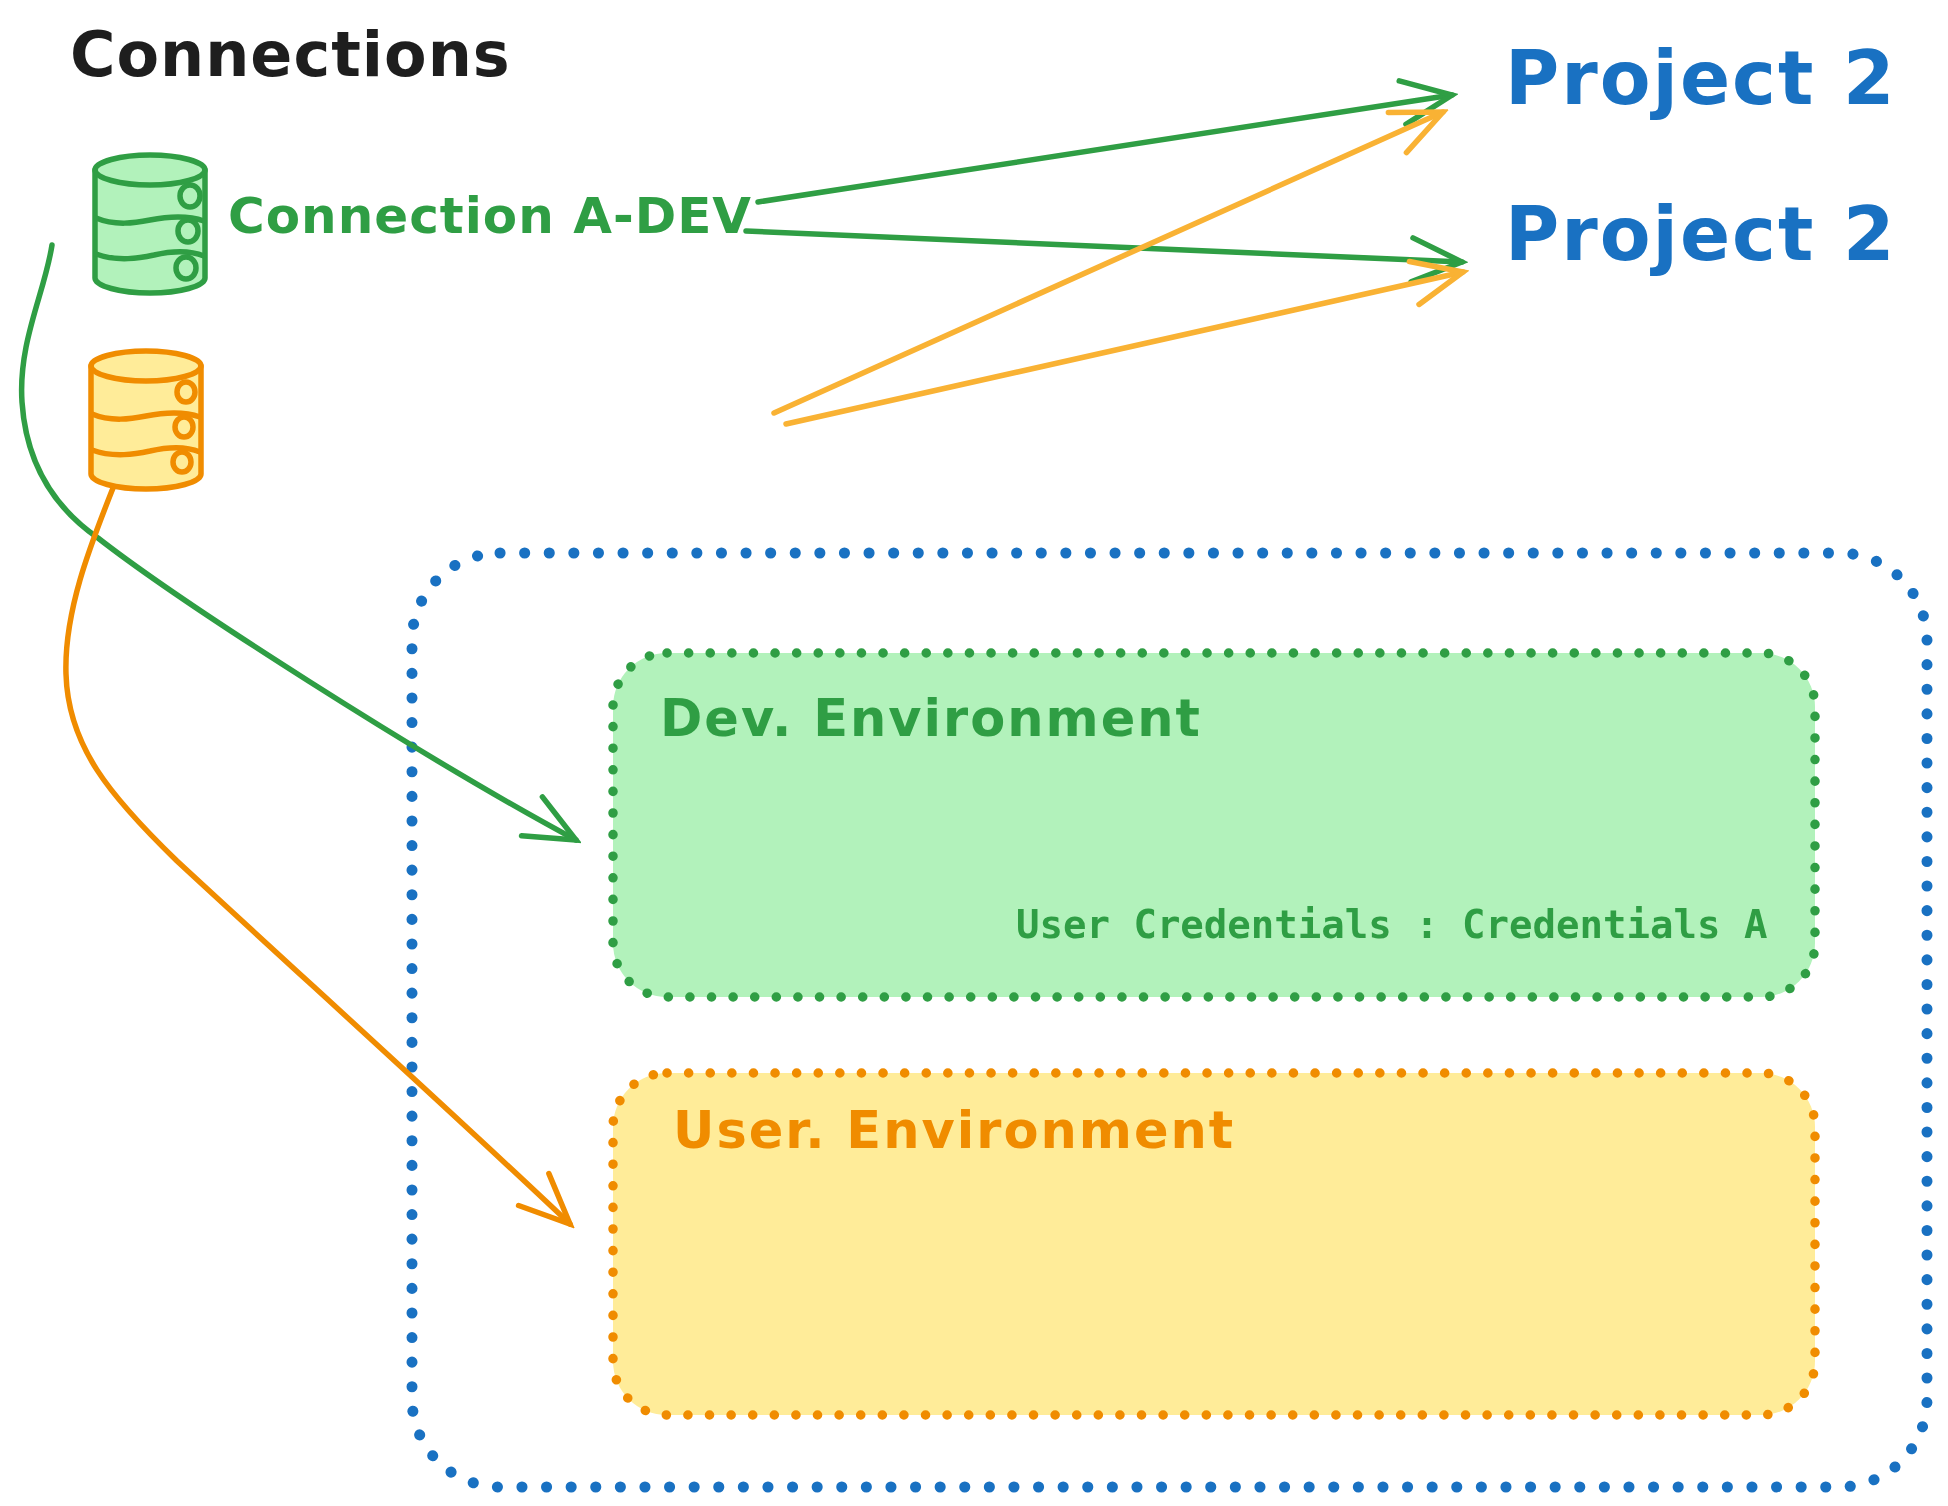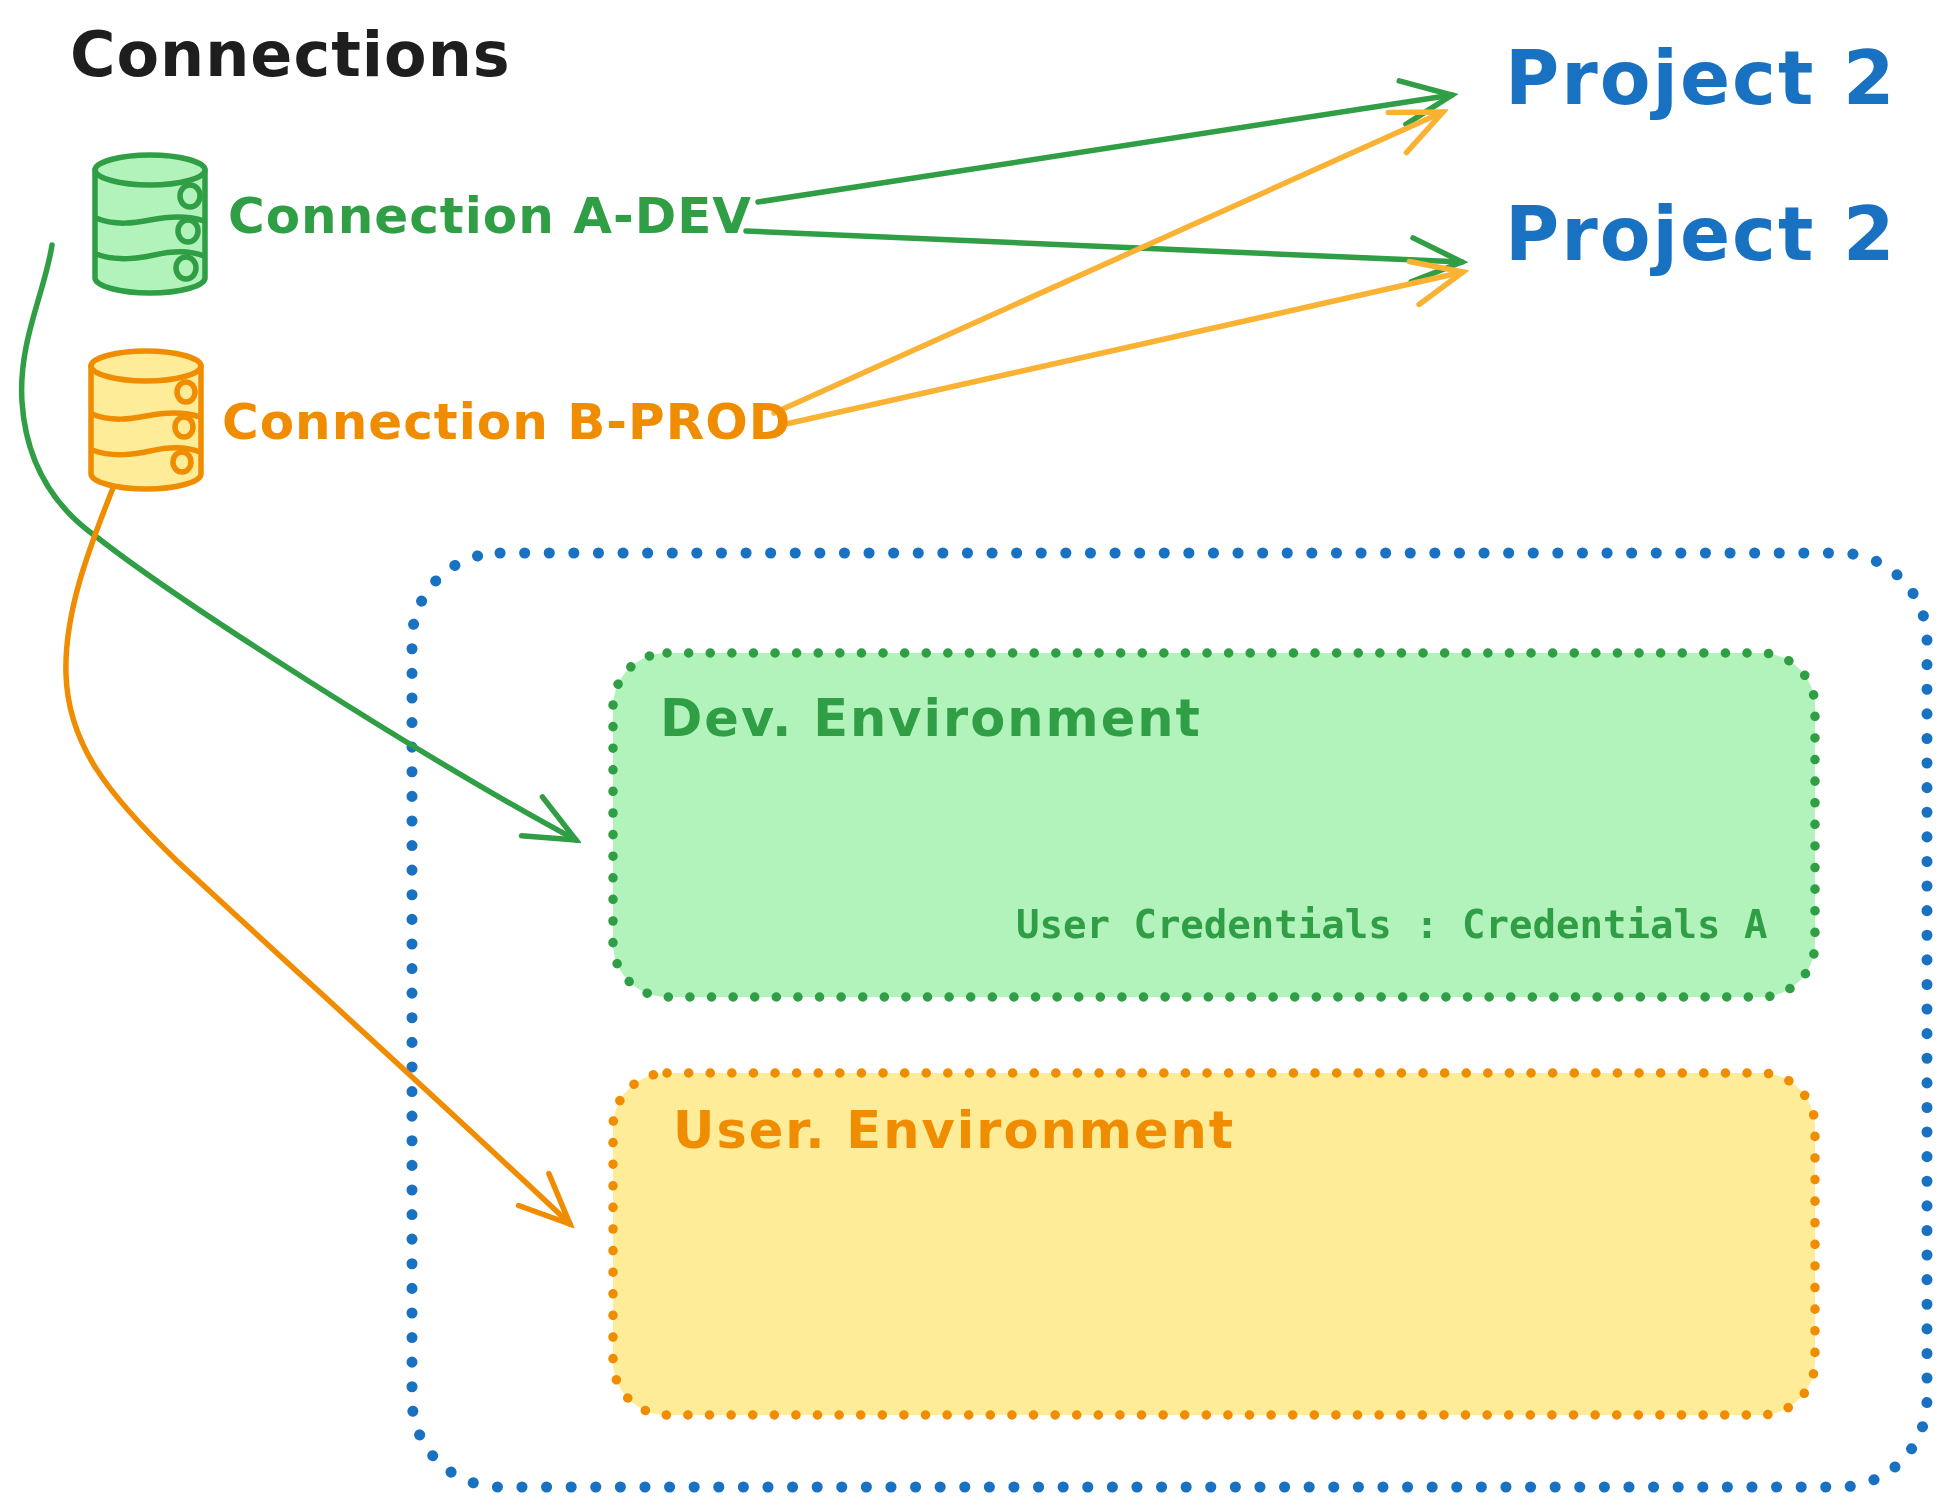--- a/index.html
+++ b/index.html
@@ -92,21 +92,20 @@
       <path d="M 92 450 C 114 458 136 454 150 451 C 171 446 188 447 200 452"></path>
       <ellipse cx="186" cy="392" rx="9" ry="10"></ellipse>
       <ellipse cx="184" cy="427" rx="9" ry="10"></ellipse>
       <ellipse cx="182" cy="462" rx="9" ry="10"></ellipse>
     </g>
   </svg>
 
   <div class="label title">Connections</div>
 
   <div class="label conn-a">Connection A-DEV</div>
-  <div class="label conn-b">Connection B-PROD</div>
 
   <div class="label project project-3">Project 2</div>
   <div class="label project project-2">Project 2</div>
 
   <div class="label env-title env-dev">Dev. Environment</div>
   <div class="label creds creds-dev">User Credentials : Credentials A</div>
 
   <div class="label env-title env-prod">User. Environment</div>
 
 </div>

